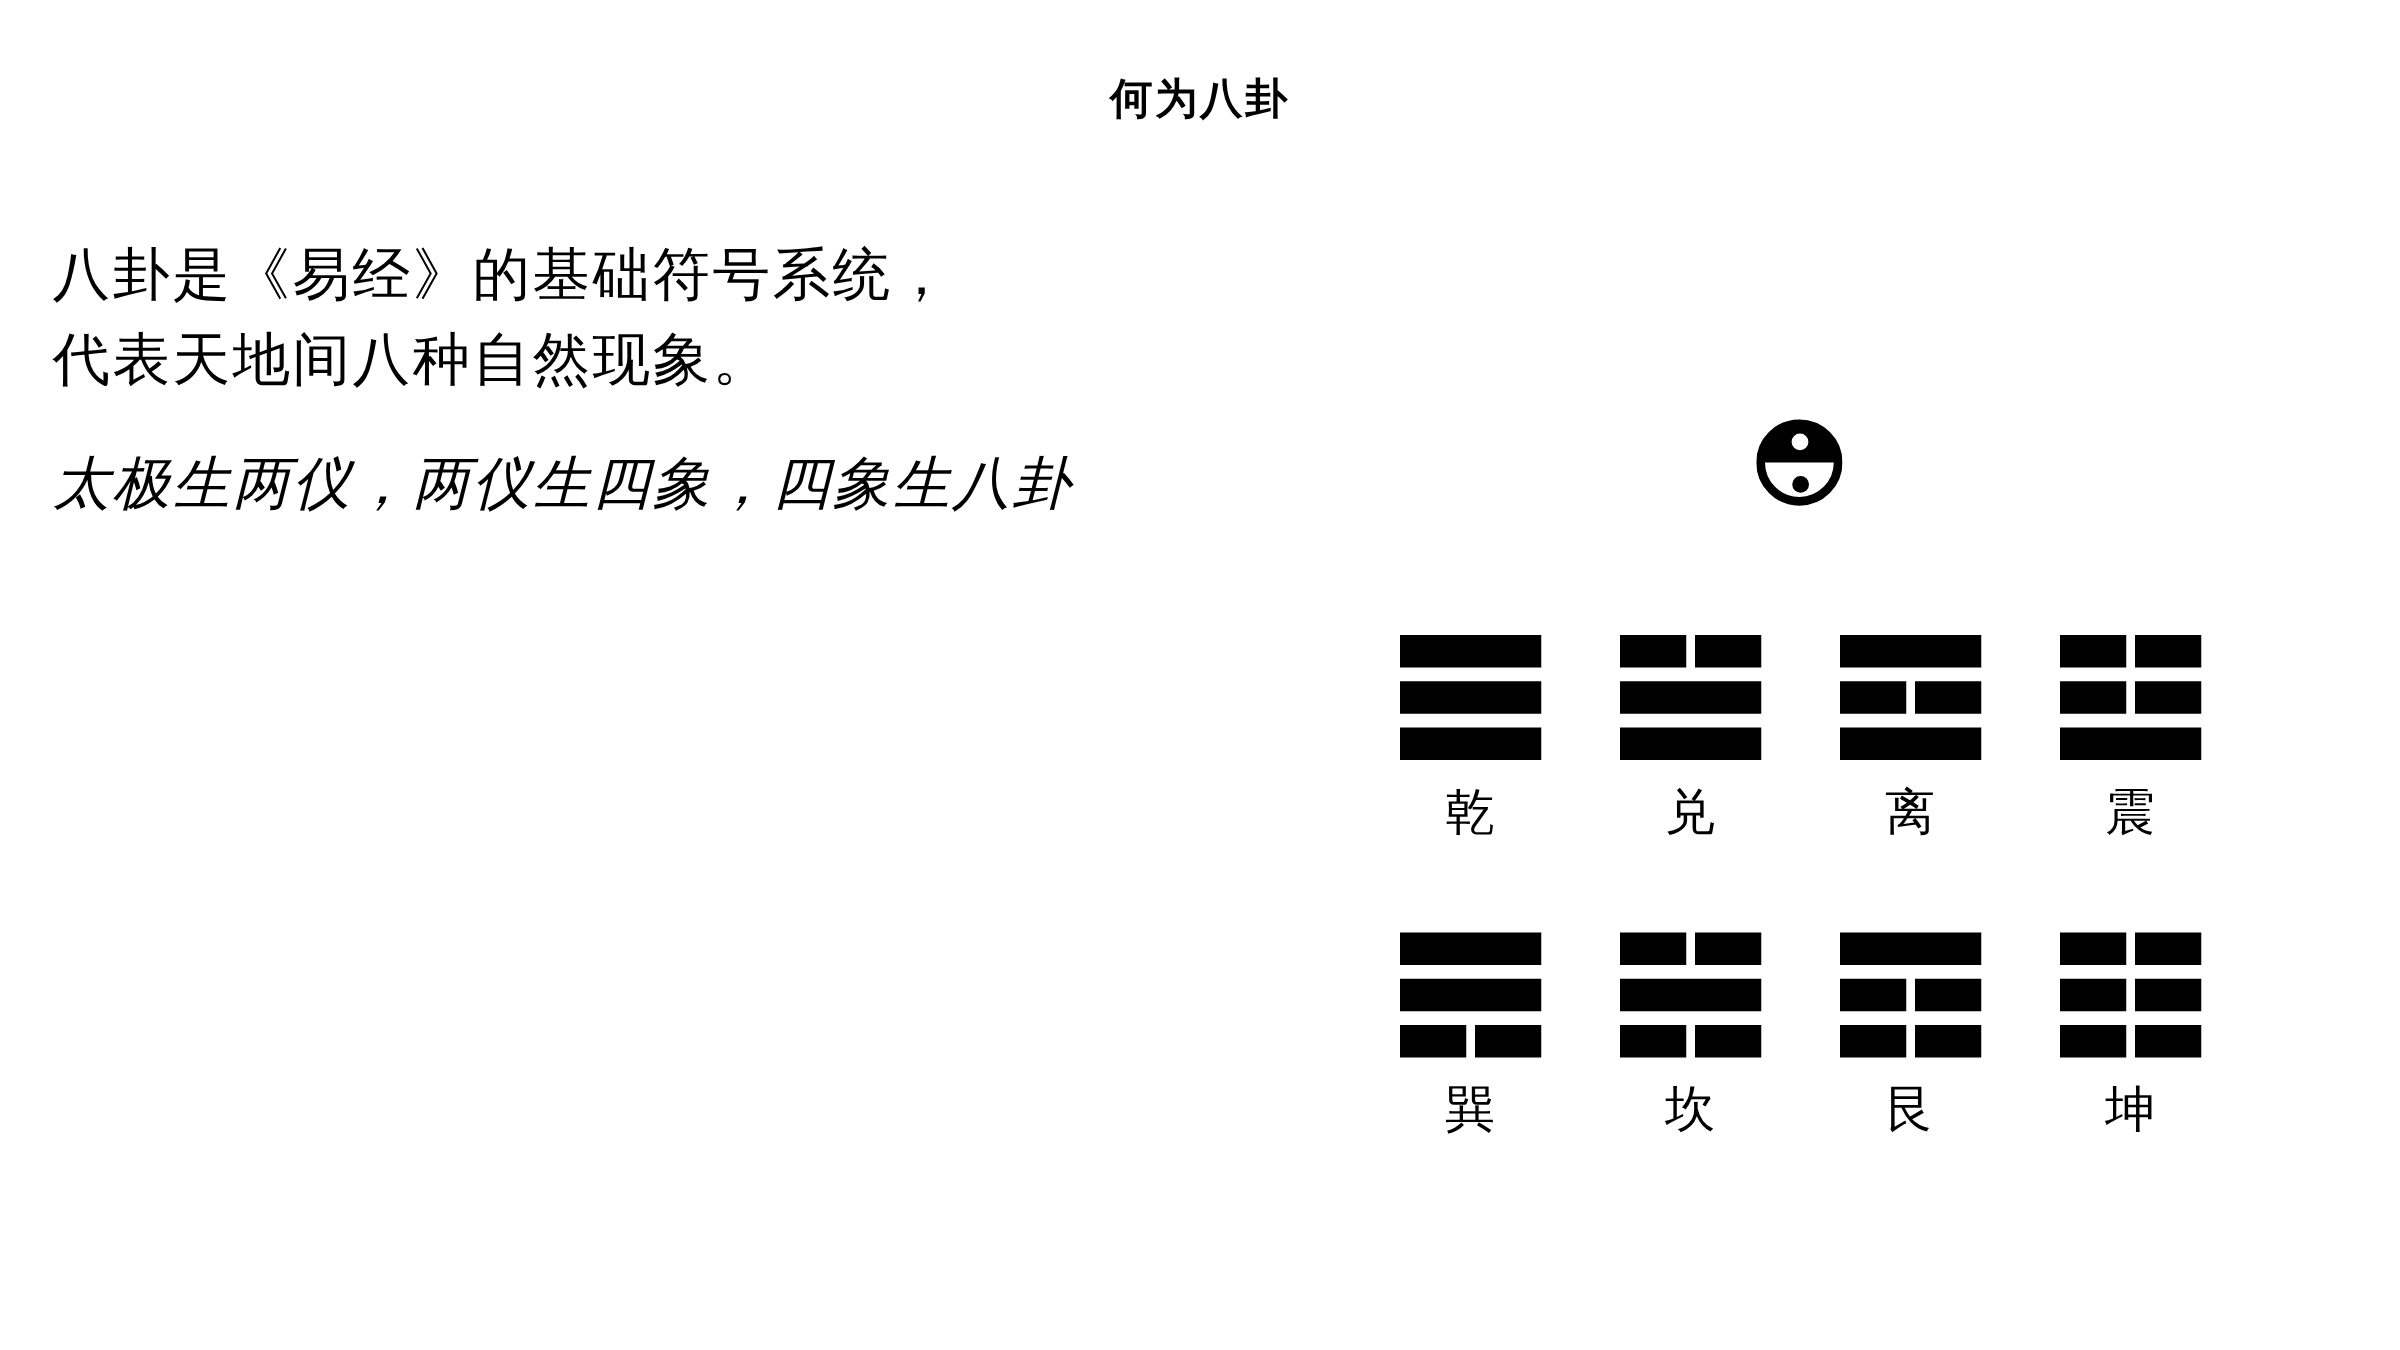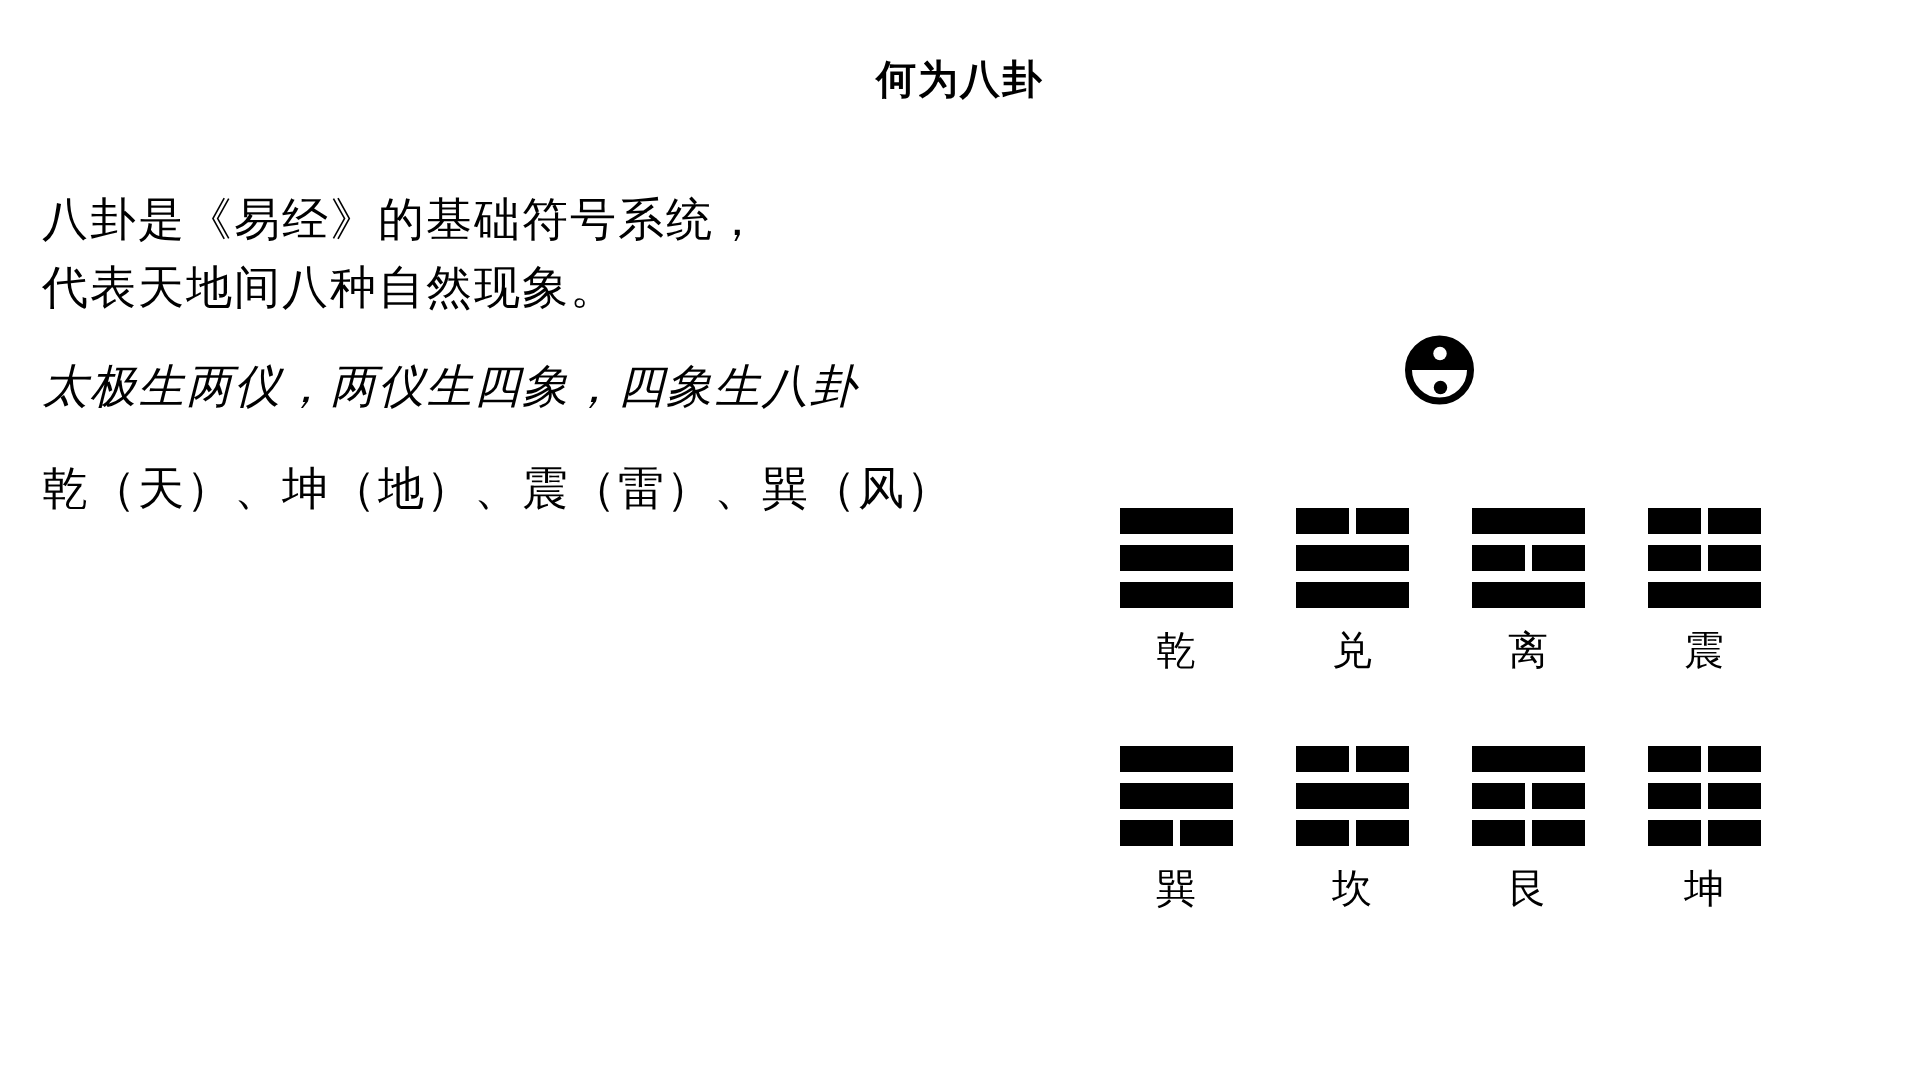--- a/index.html
+++ b/index.html
@@ -16,21 +16,21 @@
     font-family: "Liberation Sans", "DejaVu Sans", sans-serif;
     overflow: hidden;
   }
   .page-title {
     position: absolute;
     top: 48px;
     left: 0;
     width: 100%;
     margin: 0;
     text-align: center;
-    font-size: 40px;
+    font-size: 34px;
     font-weight: 700;
     letter-spacing: 2px;
     line-height: 62px;
   }
   .para {
     position: absolute;
     left: 42px;
     margin: 0;
     font-size: 46px;
     font-weight: 400;
@@ -98,21 +98,20 @@
   <p class="para para-intro">
     <span class="line">八卦是《易经》的基础符号系统，</span>
     <span class="line">代表天地间八种自然现象。</span>
   </p>
 
   <p class="para para-taiji">
     <span class="line">太极生两仪，两仪生四象，四象生八卦</span>
   </p>
 
   <p class="para para-names">
-    <span class="line">乾（天）、坤（地）、震（雷）、巽（风）</span>
   </p>
 
   <svg class="taiji" viewBox="0 0 69 70" aria-hidden="true">
     <circle cx="34.5" cy="35" r="31" fill="#ffffff" stroke="#000000" stroke-width="7"></circle>
     <path d="M 3.5 35 A 31 31 0 0 1 65.5 35 Z" fill="#000000"></path>
     <circle cx="35" cy="18.5" r="6.7" fill="#ffffff"></circle>
     <circle cx="35.5" cy="52.5" r="6.7" fill="#000000"></circle>
   </svg>
 
   <div class="trigram-row trigram-row-1">

